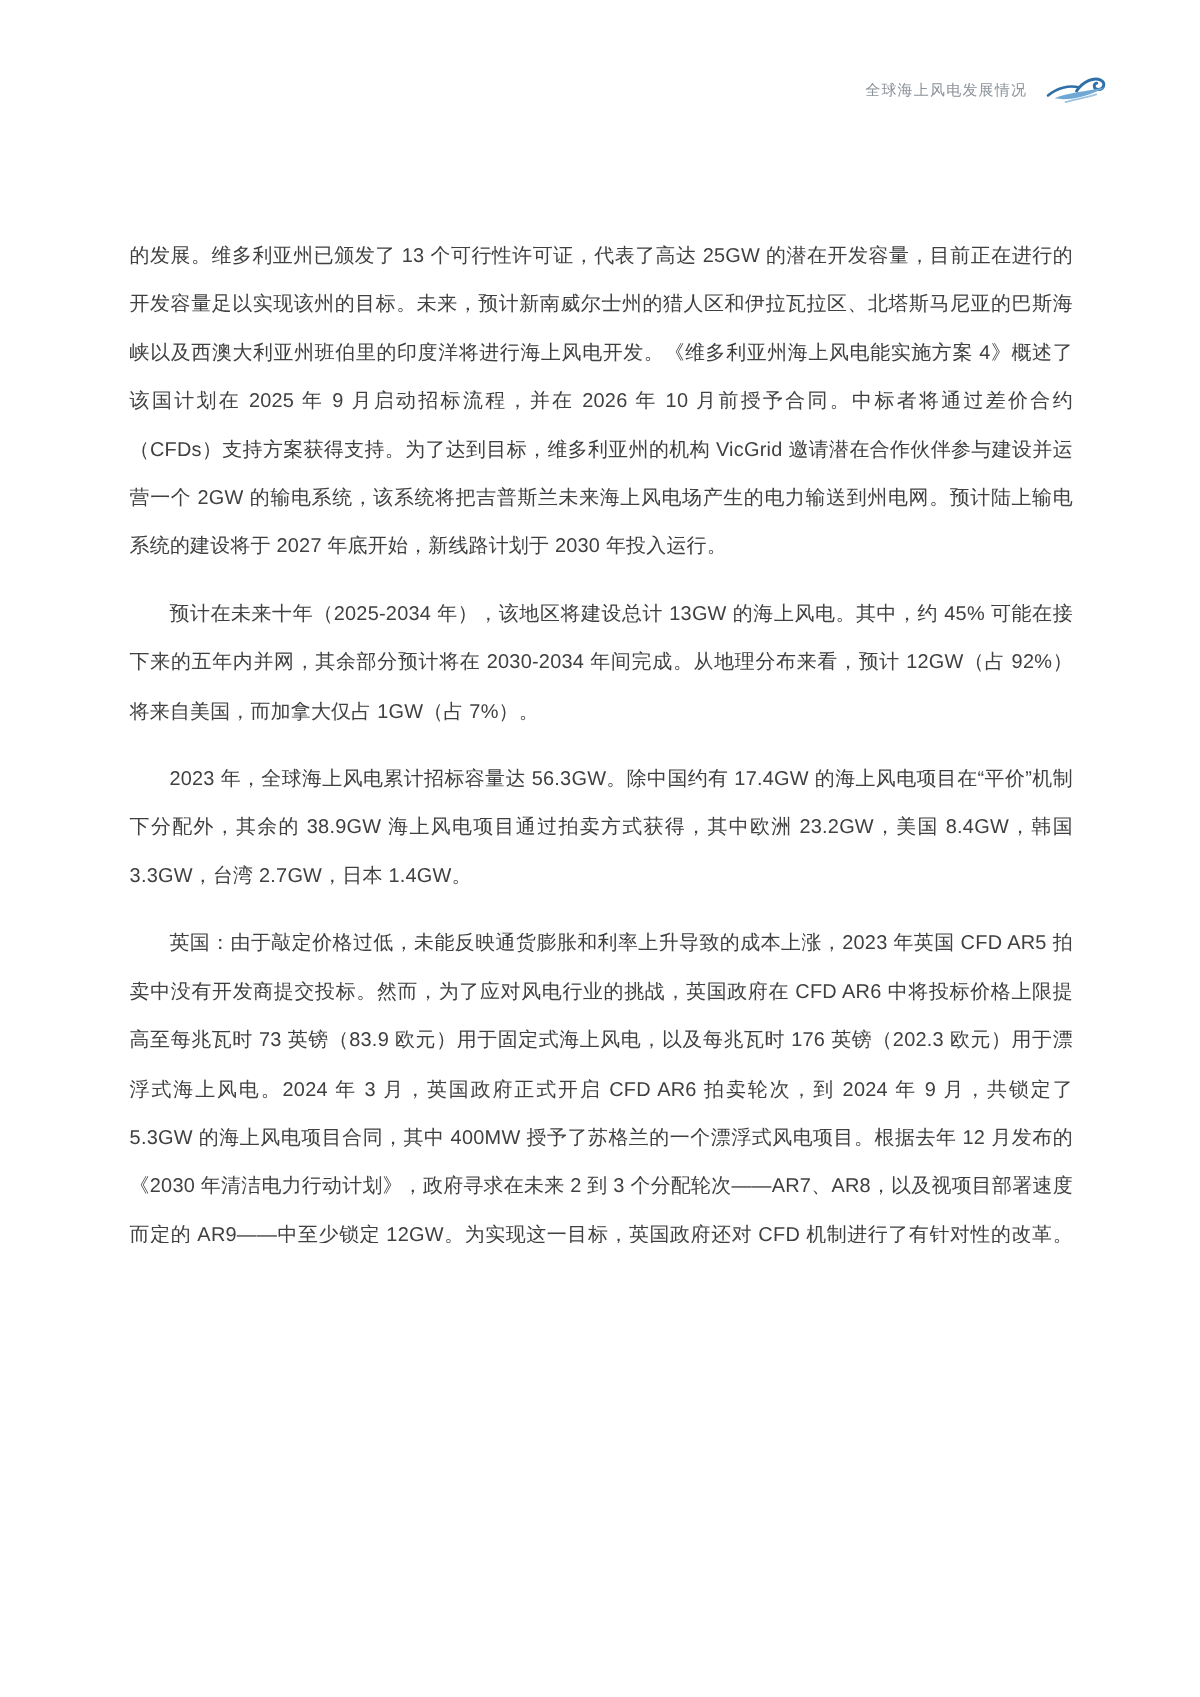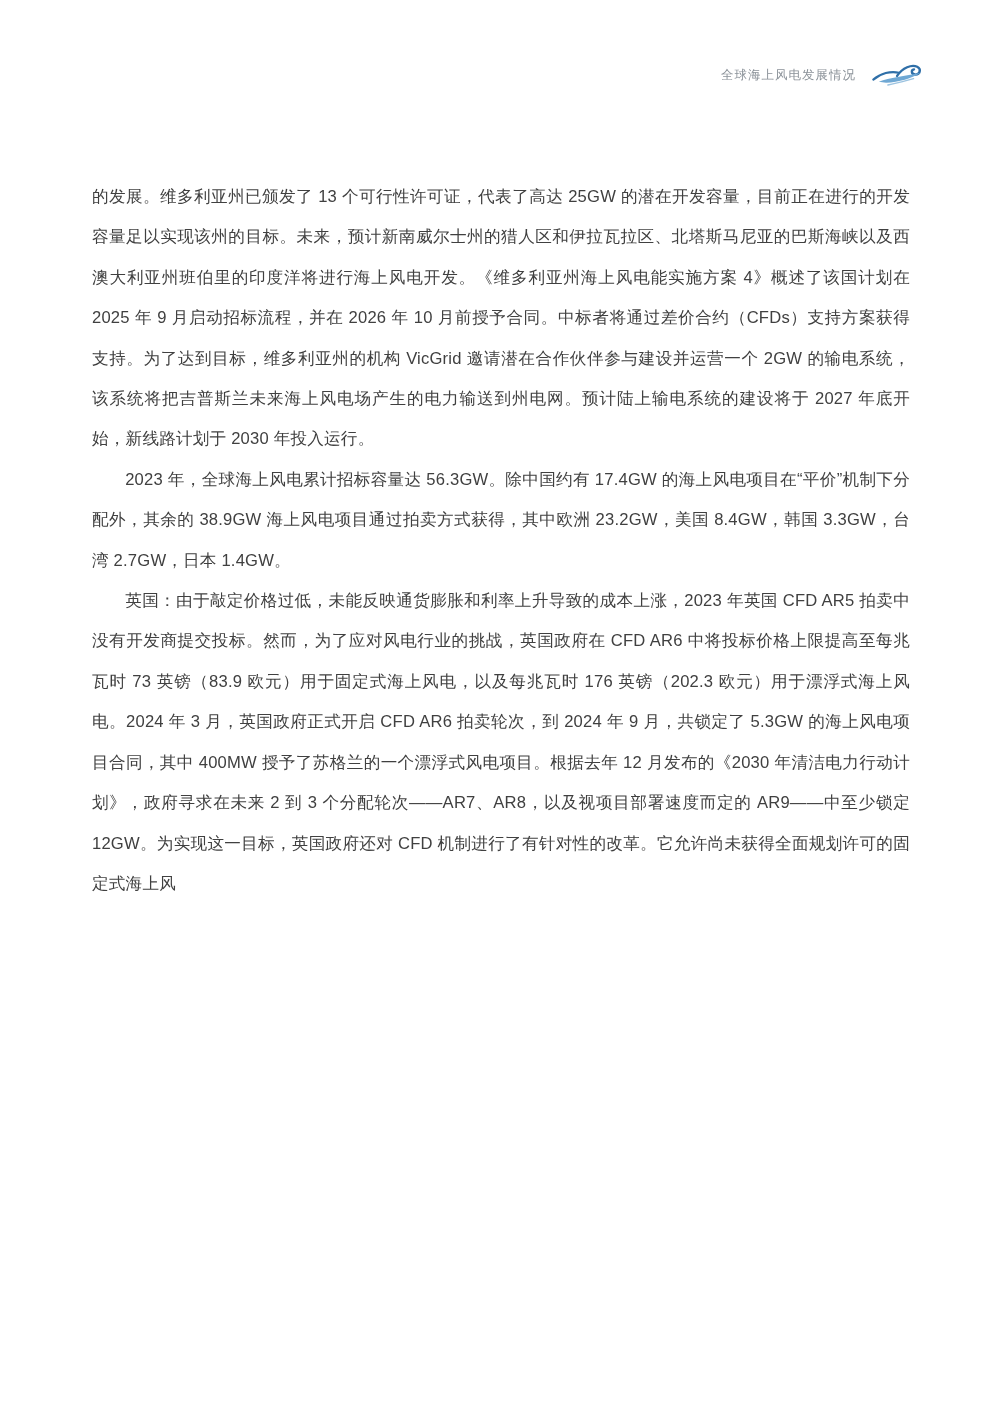--- a/index.html
+++ b/index.html
@@ -34,21 +34,21 @@
     position: absolute;
     left: 92px;
     top: 177px;
     width: 818px;
     font-size: 16.6px;
     line-height: 40.4px;
     color: #404040;
     text-align: justify;
     letter-spacing: 0.2px;
   }
-  .para { margin: 0; }
+  .para { margin: 16px; }
   .para.indent { text-indent: 2em; }
   .bullet-line {
     padding-left: 2em;
     font-weight: bold;
     color: #1f1f1f;
   }
   .bullet-marker {
     display: inline-block;
     margin-right: 12px;
     font-size: 14px;
@@ -92,20 +92,21 @@
       <path d="M14 27.5 C 26 22.5, 42 21.5, 60 17.5 C 50 23.5, 36 28, 22 28.5 Z" fill="#6fa8d4" stroke="none"></path>
       <path d="M24 31 C 34 28.5, 44 26.5, 52 24" fill="none" stroke="#9cc3e0" stroke-width="1.6" stroke-linecap="round"></path>
     </svg>
   </div>
 
   <div class="page-body">
     <p class="para">的发展。维多利亚州已颁发了 13 个可行性许可证，代表了高达 25GW 的潜在开发容量，目前正在进行的开发容量足以实现该州的目标。未来，预计新南威尔士州的猎人区和伊拉瓦拉区、北塔斯马尼亚的巴斯海峡以及西澳大利亚州班伯里的印度洋将进行海上风电开发。《维多利亚州海上风电能实施方案 4》概述了该国计划在 2025 年 9 月启动招标流程，并在 2026 年 10 月前授予合同。中标者将通过差价合约（CFDs）支持方案获得支持。为了达到目标，维多利亚州的机构 VicGrid 邀请潜在合作伙伴参与建设并运营一个 2GW 的输电系统，该系统将把吉普斯兰未来海上风电场产生的电力输送到州电网。预计陆上输电系统的建设将于 2027 年底开始，新线路计划于 2030 年投入运行。</p>
 
 
 
+    <p class="para indent">预计在未来十年（2025-2034 年），该地区将建设总计 13GW 的海上风电。其中，约 45% 可能在接下来的五年内并网，其余部分预计将在 2030-2034 年间完成。从地理分布来看，预计 12GW（占 92%）将来自美国，而加拿大仅占 1GW（占 7%）。</p>
 
 
     <p class="para indent">2023 年，全球海上风电累计招标容量达 56.3GW。除中国约有 17.4GW 的海上风电项目在“平价”机制下分配外，其余的 38.9GW 海上风电项目通过拍卖方式获得，其中欧洲 23.2GW，美国 8.4GW，韩国 3.3GW，台湾 2.7GW，日本 1.4GW。</p>
 
 
     <p class="para indent">英国：由于敲定价格过低，未能反映通货膨胀和利率上升导致的成本上涨，2023 年英国 CFD AR5 拍卖中没有开发商提交投标。然而，为了应对风电行业的挑战，英国政府在 CFD AR6 中将投标价格上限提高至每兆瓦时 73 英镑（83.9 欧元）用于固定式海上风电，以及每兆瓦时 176 英镑（202.3 欧元）用于漂浮式海上风电。2024 年 3 月，英国政府正式开启 CFD AR6 拍卖轮次，到 2024 年 9 月，共锁定了 5.3GW 的海上风电项目合同，其中 400MW 授予了苏格兰的一个漂浮式风电项目。根据去年 12 月发布的《2030 年清洁电力行动计划》，政府寻求在未来 2 到 3 个分配轮次——AR7、AR8，以及视项目部署速度而定的 AR9——中至少锁定 12GW。为实现这一目标，英国政府还对 CFD 机制进行了有针对性的改革。它允许尚未获得全面规划许可的固定式海上风</p>
   </div>
 
   <span class="page-number">13</span>
   <div class="footer-bar"></div>

